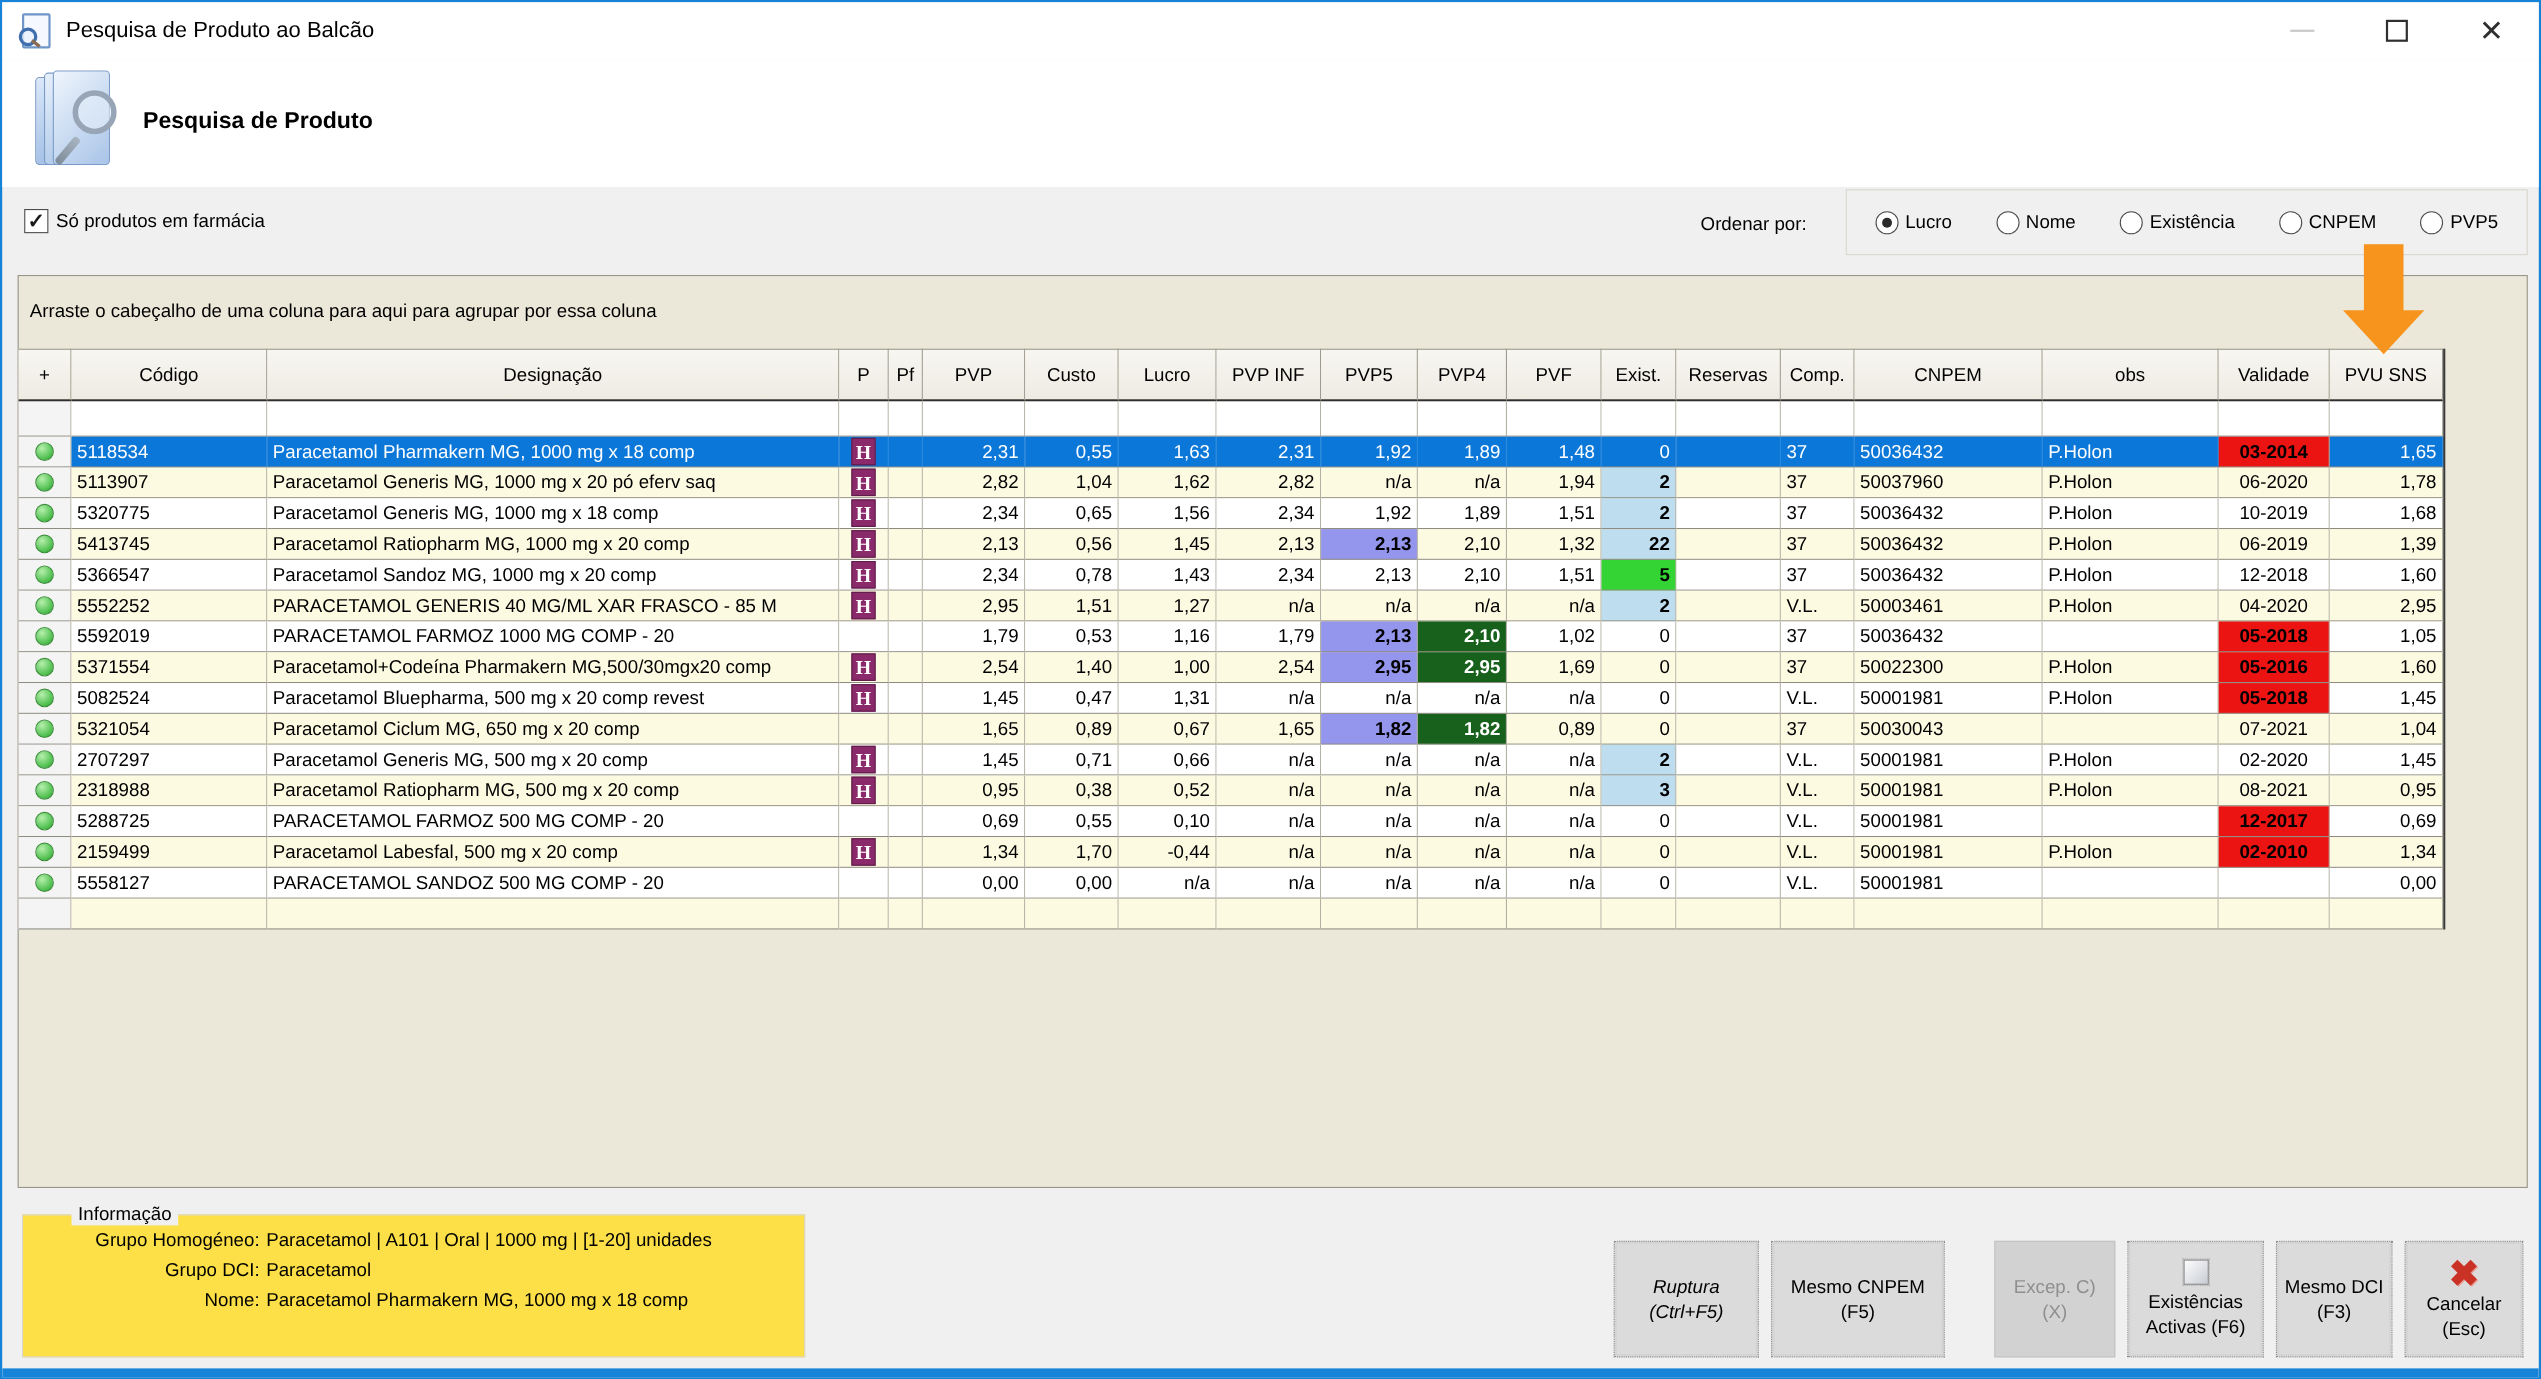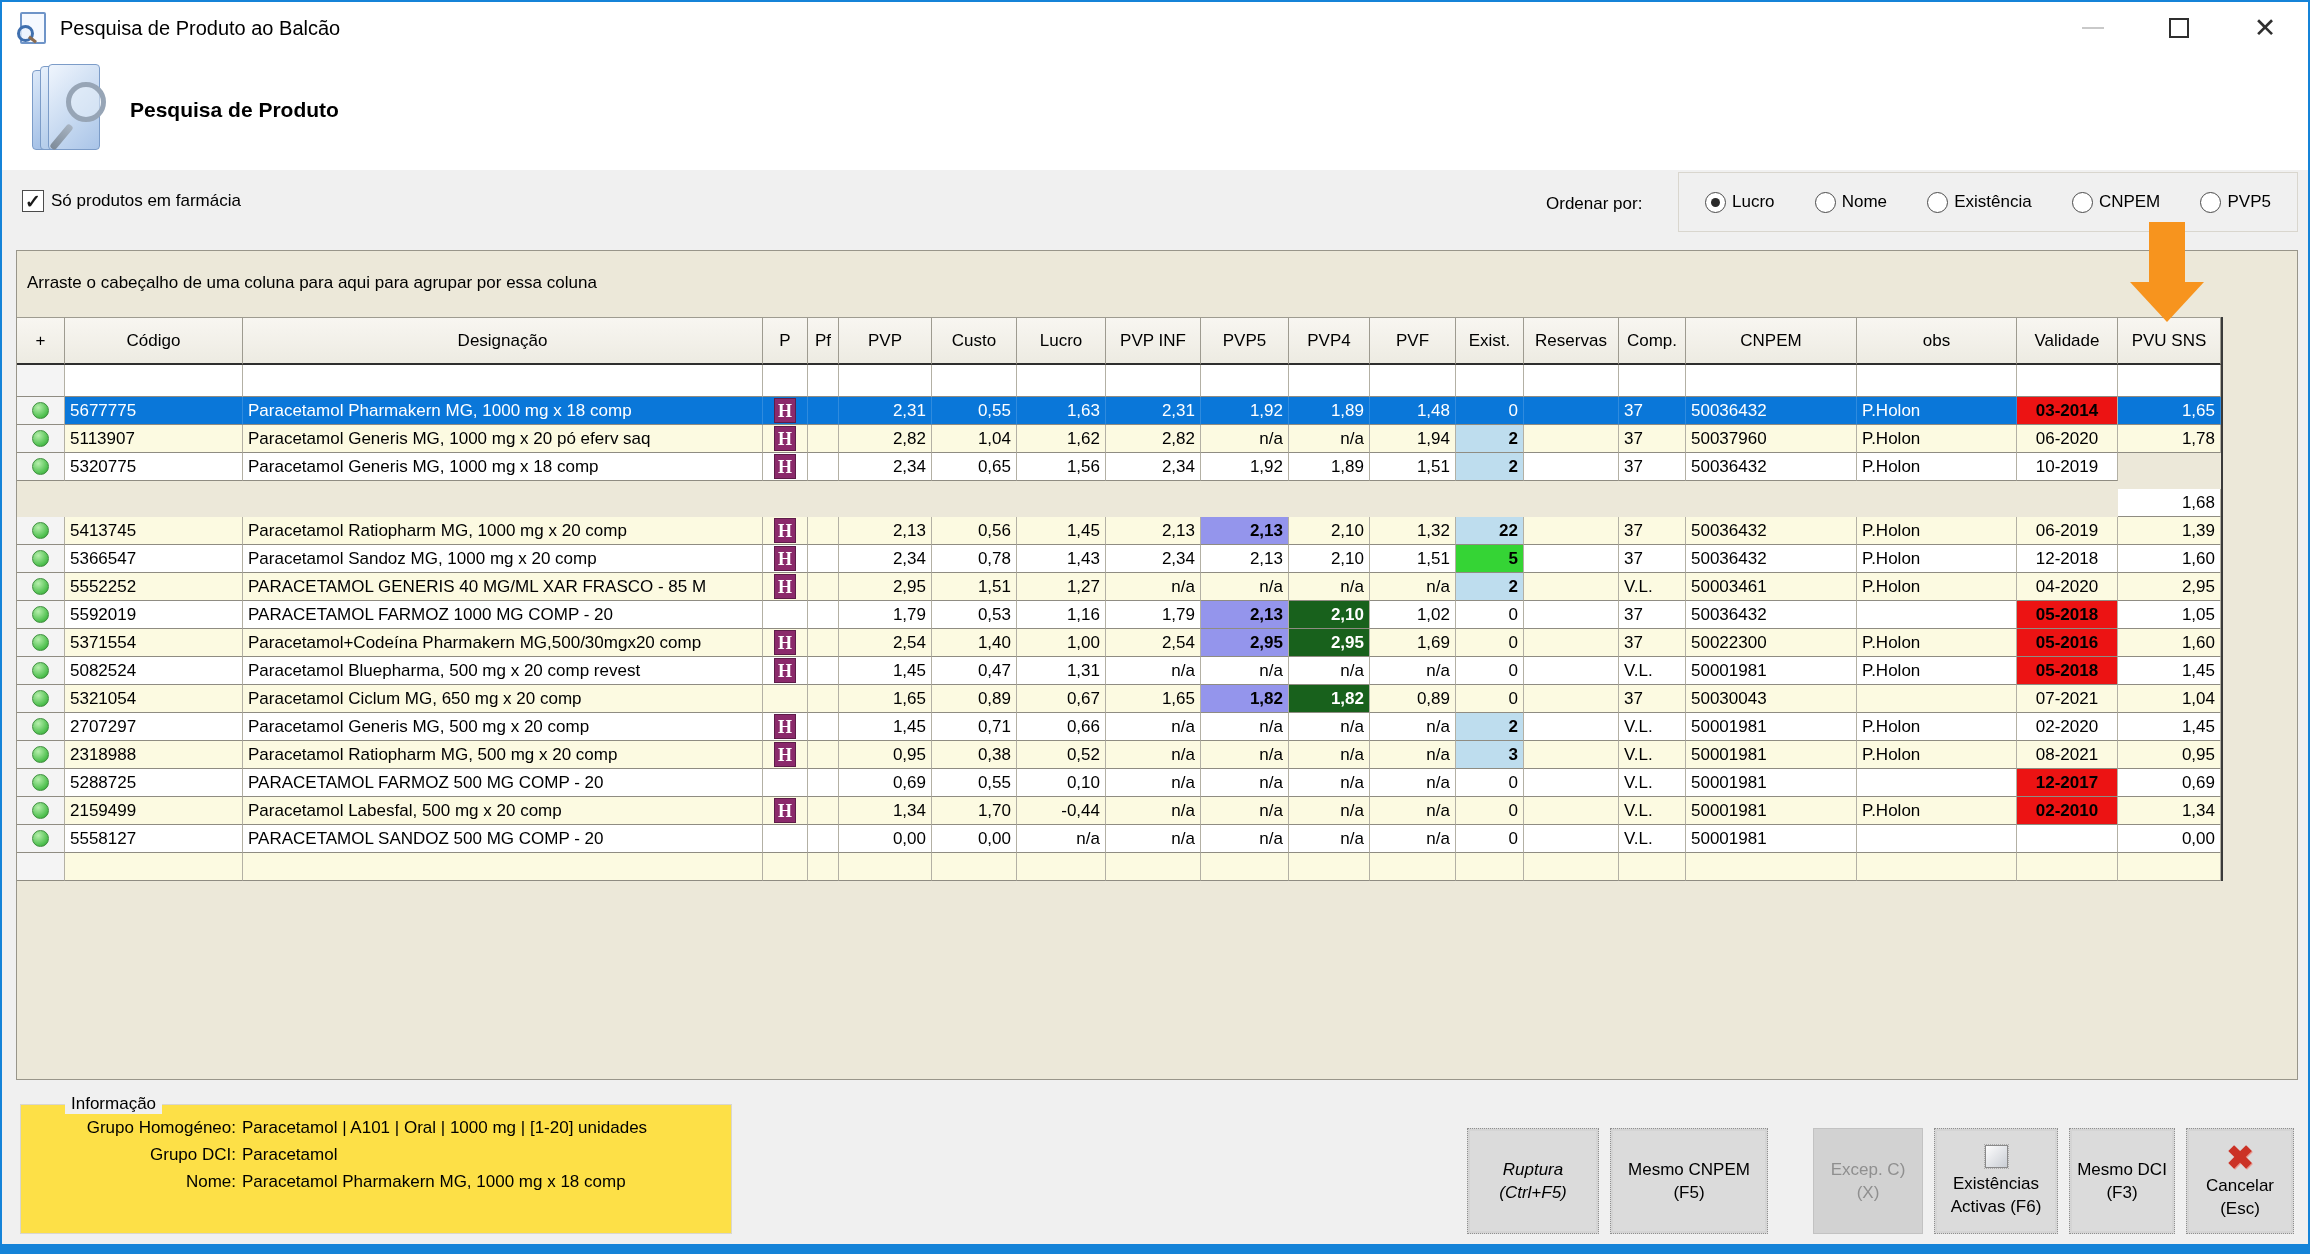--- a/index.html
+++ b/index.html
@@ -184,21 +184,21 @@
           <div class="c a-left" style="width: 67px;"></div>
           <div class="c a-left" style="width: 171px;"></div>
           <div class="c a-left" style="width: 160px;"></div>
           <div class="c a-center" style="width: 101px;"></div>
           <div class="c a-right" style="width: 103px;"></div>
         </div>
         <div class="grid-row data selected">
           <div class="c a-center c-icon" style="width: 48px;">
             <span class="dot"></span>
           </div>
-          <div class="c a-left" style="width: 178px;">5677775</div>
+          <div class="c a-left" style="width: 178px;">5118534</div>
           <div class="c a-left" style="width: 520px;">Paracetamol Pharmakern MG, 1000 mg x 18 comp</div>
           <div class="c a-center" style="width: 45px;"><span class="hbadge">H</span></div>
           <div class="c a-center" style="width: 31px;"></div>
           <div class="c a-right" style="width: 93px;">2,31</div>
           <div class="c a-right" style="width: 85px;">0,55</div>
           <div class="c a-right" style="width: 89px;">1,63</div>
           <div class="c a-right" style="width: 95px;">2,31</div>
           <div class="c a-right" style="width: 88px;">1,92</div>
           <div class="c a-right" style="width: 81px;">1,89</div>
           <div class="c a-right" style="width: 86px;">1,48</div>
@@ -247,21 +247,21 @@
           <div class="c a-right" style="width: 95px;">2,34</div>
           <div class="c a-right" style="width: 88px;">1,92</div>
           <div class="c a-right" style="width: 81px;">1,89</div>
           <div class="c a-right" style="width: 86px;">1,51</div>
           <div class="c a-right hl-blue" style="width: 68px;">2</div>
           <div class="c a-right" style="width: 95px;"></div>
           <div class="c a-left" style="width: 67px;">37</div>
           <div class="c a-left" style="width: 171px;">50036432</div>
           <div class="c a-left" style="width: 160px;">P.Holon</div>
           <div class="c a-center" style="width: 101px;">10-2019</div>
-          <div class="c a-right" style="width: 103px; margin-top: 36px;">1,68</div>
+          <div class="c a-right" style="width: 103px;">1,68</div>
         </div>
         <div class="grid-row data alt">
           <div class="c a-center c-icon" style="width: 48px;">
             <span class="dot"></span>
           </div>
           <div class="c a-left" style="width: 178px;">5413745</div>
           <div class="c a-left" style="width: 520px;">Paracetamol Ratiopharm MG, 1000 mg x 20 comp</div>
           <div class="c a-center" style="width: 45px;"><span class="hbadge">H</span></div>
           <div class="c a-center" style="width: 31px;"></div>
           <div class="c a-right" style="width: 93px;">2,13</div>

